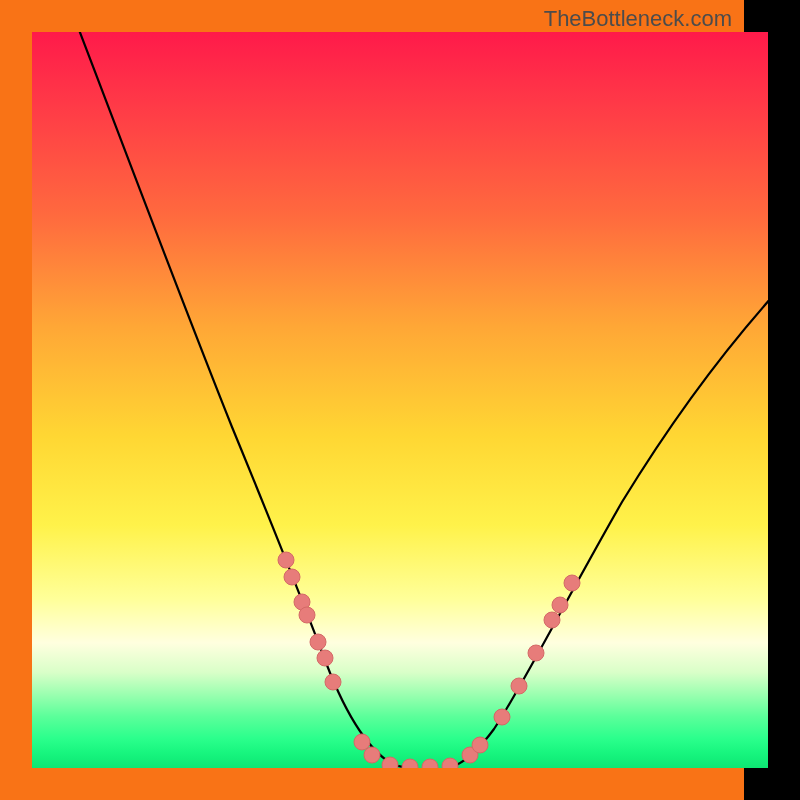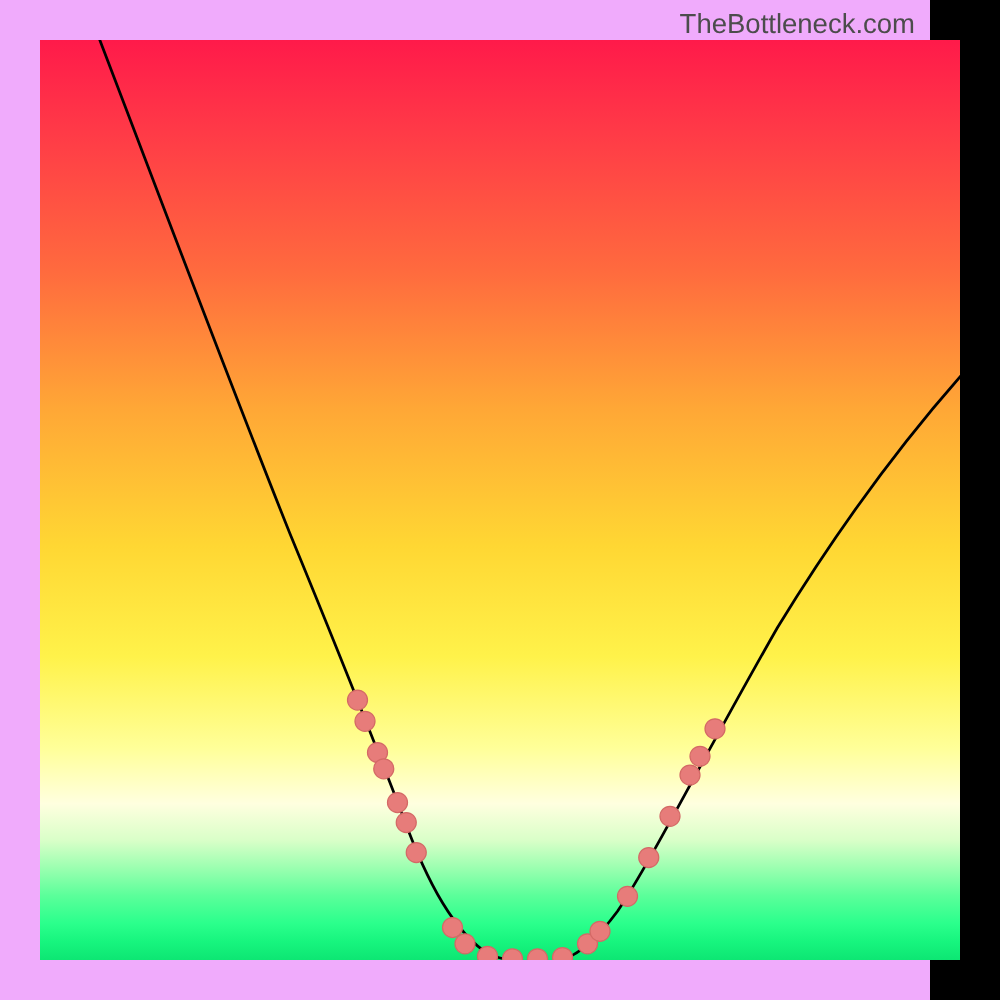--- a/index.html
+++ b/index.html
@@ -10,21 +10,21 @@
     background: #000;
     overflow: hidden;
     font-family: Arial, Helvetica, sans-serif;
   }
   .frame {
     position: absolute;
     left: 0;
     top: 0;
     width: 744px;
     height: 800px;
-    background: #f0abfc;
+    background: #f97316;
   }
   .plot {
     position: absolute;
     left: 32px;
     top: 32px;
     width: 736px;
     height: 736px;
     
     background: linear-gradient(
       to bottom,

